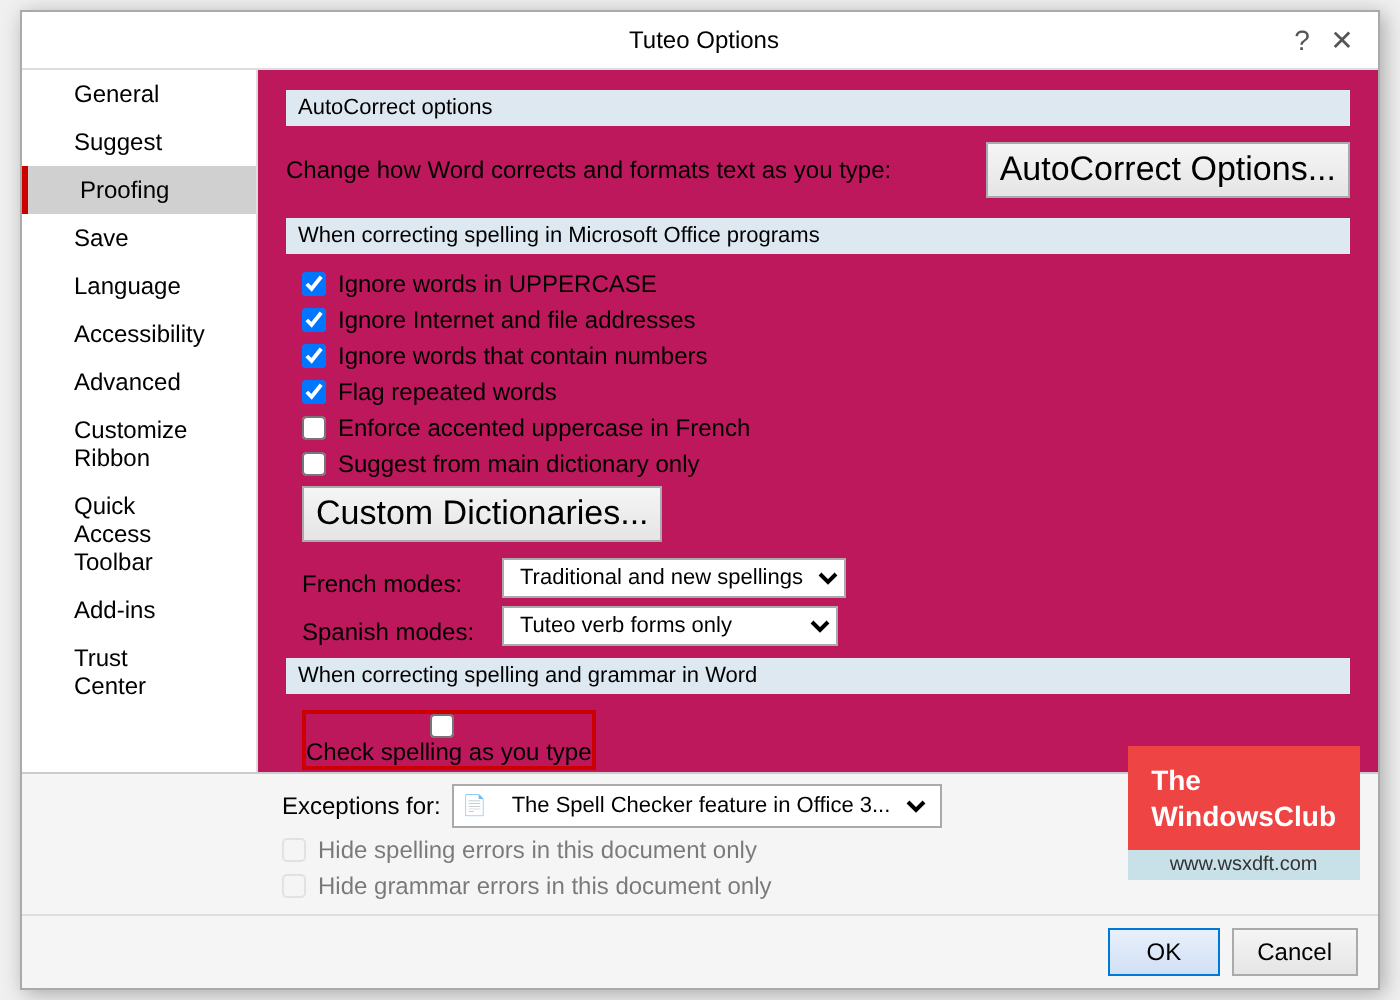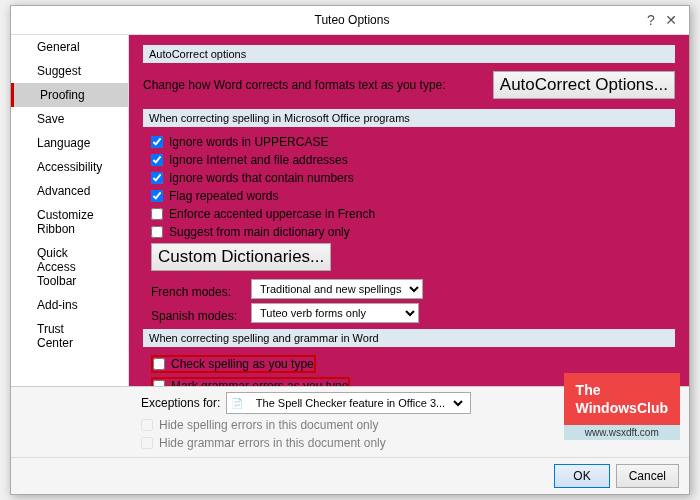--- a/index.html
+++ b/index.html
@@ -155,20 +155,21 @@
     
     .custom-dict-row {
       padding-left: 8px;
       margin-bottom: 8px;
     }
     
     .highlighted-box {
       border: 2px solid #c00;
       display: inline-flex;
       align-items: center;
+      flex-direction: column;
     }
     
     .footer {
       border-top: 1px solid #ddd;
       padding: 6px 10px;
       display: flex;
       align-items: flex-end;
       justify-content: space-between;
       background: #f5f5f5;
     }

